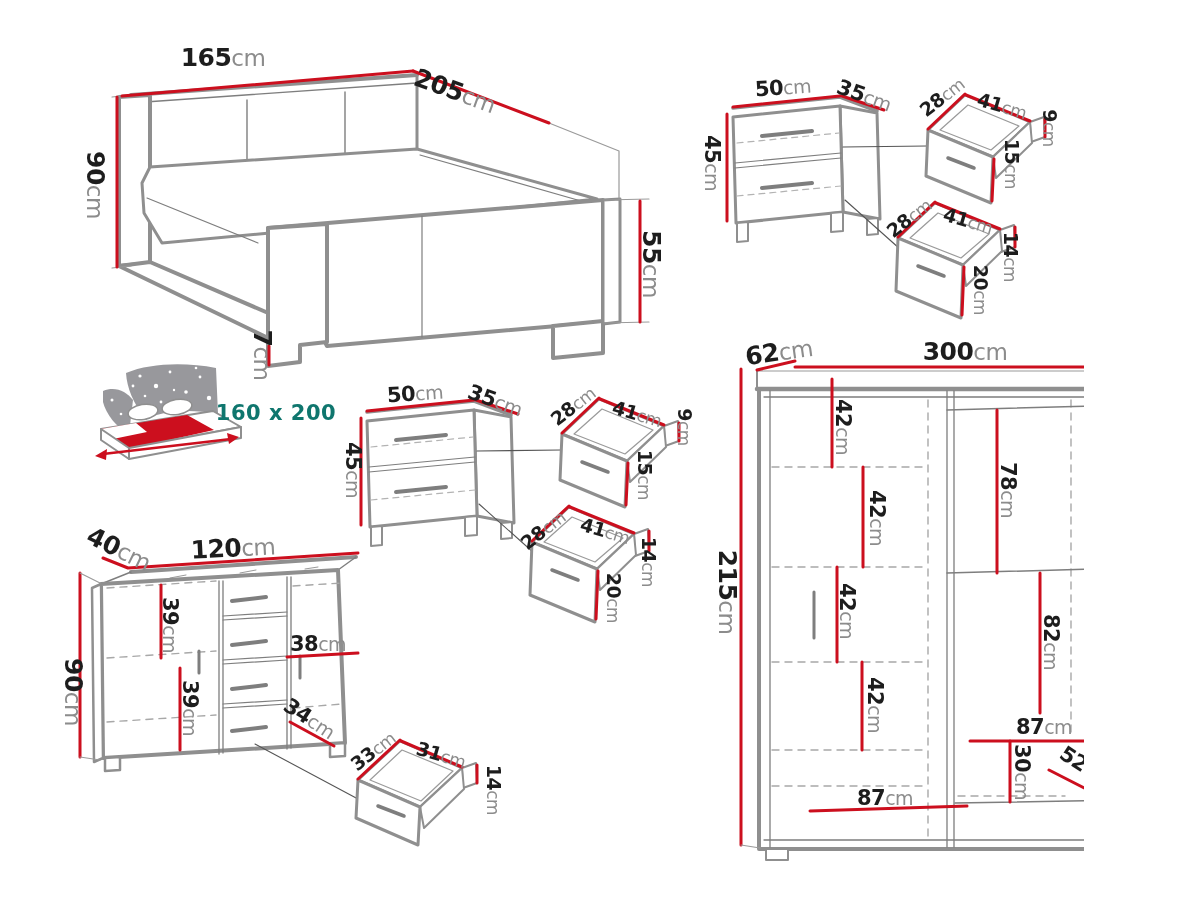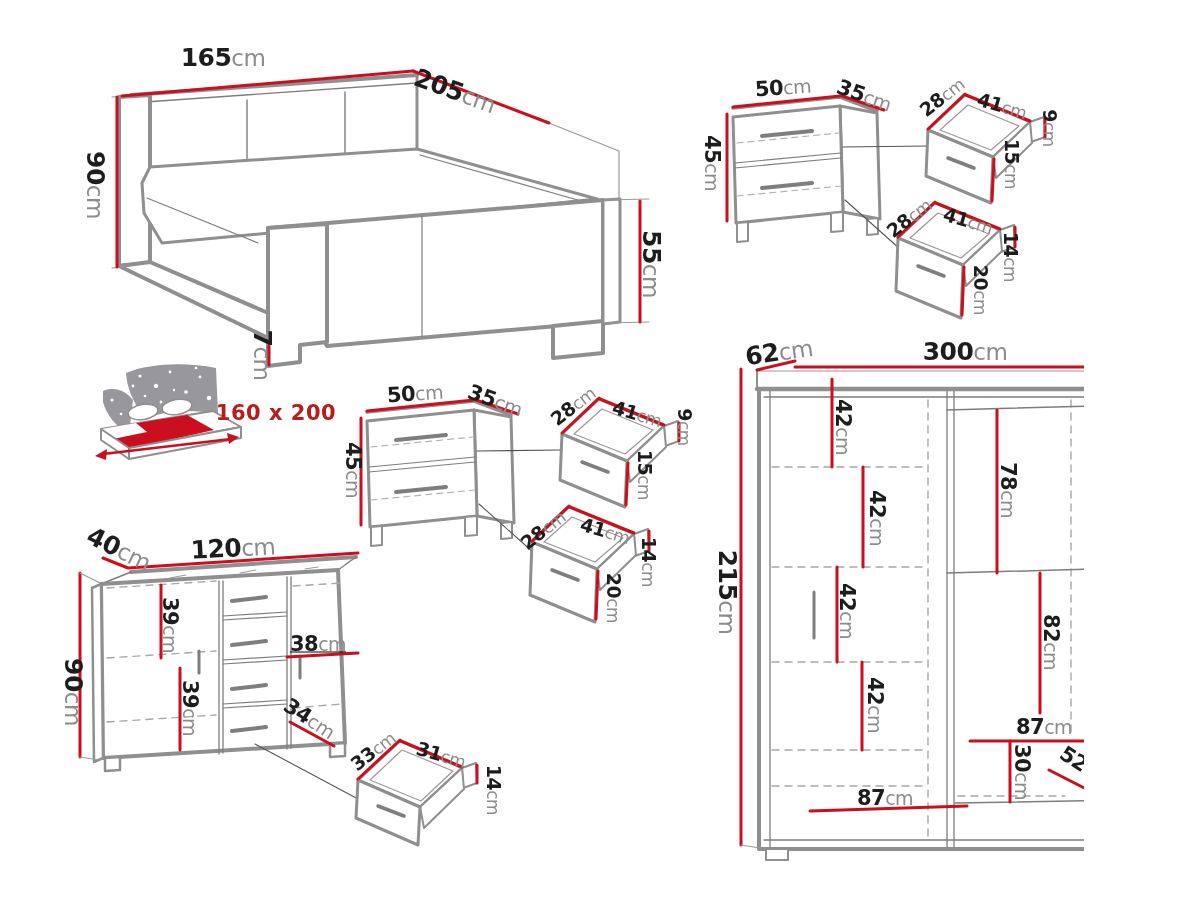--- a/index.html
+++ b/index.html
@@ -13,21 +13,21 @@
     transform:translate(-50%,-50%) rotate(var(--r,0deg));
     letter-spacing:-0.5px;
   }
   .dim b{color:#1d1d1d;font-weight:700;}
   .dim i{color:#8c8c8c;font-style:normal;font-weight:400;}
   .dim.L b{font-size:25px;} .dim.L i{font-size:23px;}
   .dim.M b{font-size:21px;} .dim.M i{font-size:19px;}
   .dim.S b{font-size:19px;} .dim.S i{font-size:17px;}
   .badge{
     position:absolute;transform:translate(-50%,-50%);
-    color:#b91c1c;font-weight:700;font-size:21px;letter-spacing:0.5px;white-space:nowrap;
+    color:#0f766e;font-weight:700;font-size:21px;letter-spacing:0.5px;white-space:nowrap;
   }
 </style>
 </head>
 <body>
 
 <div class="stage">
 
 <svg width="1200" height="899" viewBox="0 0 1200 899">
   <defs></defs>
 
@@ -334,21 +334,21 @@
 <div class="dim S" style="left:543px;top:530px;--r:-38deg;"><b>28</b><i>cm</i></div>
 <div class="dim S" style="left:605px;top:531px;--r:16deg;"><b>41</b><i>cm</i></div>
 <div class="dim S" style="left:648px;top:562px;--r:90deg;"><b>14</b><i>cm</i></div>
 <div class="dim S" style="left:613px;top:598px;--r:90deg;"><b>20</b><i>cm</i></div>
 
 <div class="dim L" style="left:119px;top:549px;--r:26deg;"><b>40</b><i>cm</i></div>
 <div class="dim L" style="left:233px;top:548px;--r:-3deg;"><b>120</b><i>cm</i></div>
 <div class="dim L" style="left:73px;top:692px;--r:90deg;"><b>90</b><i>cm</i></div>
 <div class="dim M" style="left:169px;top:625px;--r:90deg;"><b>39</b><i>cm</i></div>
 <div class="dim M" style="left:189px;top:708px;--r:90deg;"><b>39</b><i>cm</i></div>
-<div class="dim M" style="left:318px;top:644px;text-decoration:underline;"><b>38</b><i>cm</i></div>
+<div class="dim M" style="left:318px;top:644px;"><b>38</b><i>cm</i></div>
 <div class="dim M" style="left:309px;top:719px;--r:33deg;"><b>34</b><i>cm</i></div>
 <div class="dim S" style="left:373px;top:751px;--r:-38deg;"><b>33</b><i>cm</i></div>
 <div class="dim S" style="left:441px;top:755px;--r:16deg;"><b>31</b><i>cm</i></div>
 <div class="dim S" style="left:493px;top:790px;--r:90deg;"><b>14</b><i>cm</i></div>
 
 <div class="dim L" style="left:779px;top:352px;--r:-8deg;"><b>62</b><i>cm</i></div>
 <div class="dim L" style="left:965px;top:351px;"><b>300</b><i>cm</i></div>
 <div class="dim L" style="left:727px;top:592px;--r:90deg;"><b>215</b><i>cm</i></div>
 <div class="dim M" style="left:842px;top:427px;--r:90deg;"><b>42</b><i>cm</i></div>
 <div class="dim M" style="left:876px;top:518px;--r:90deg;"><b>42</b><i>cm</i></div>

